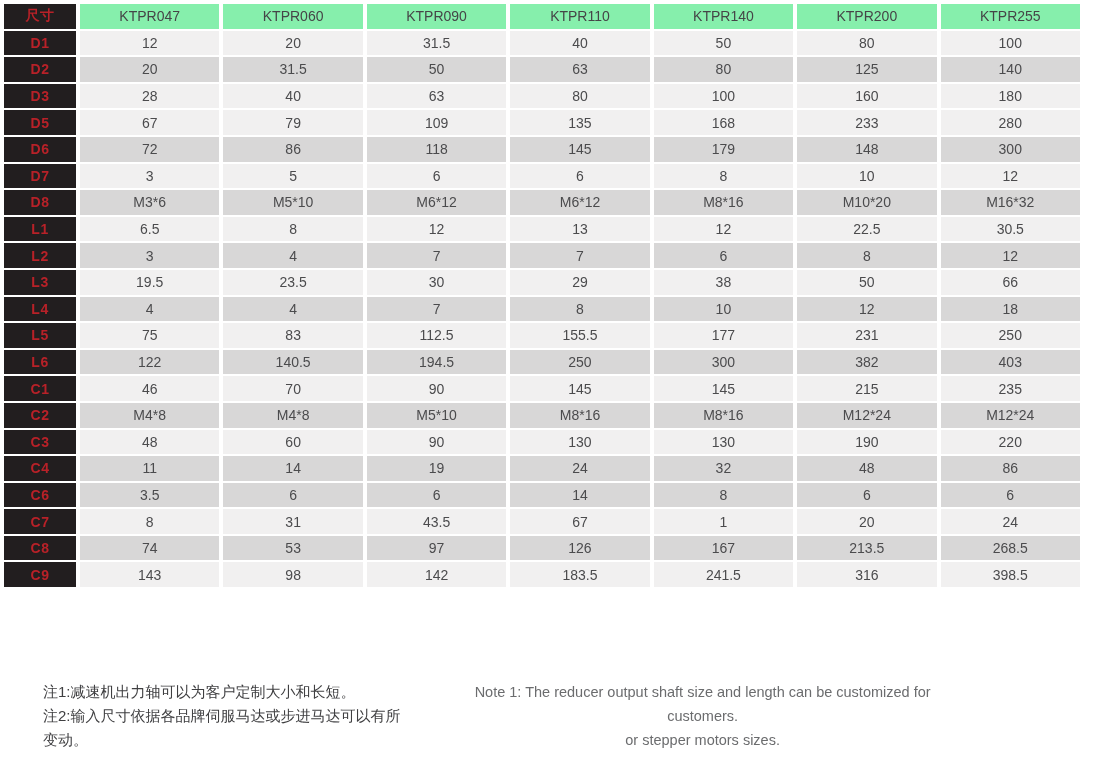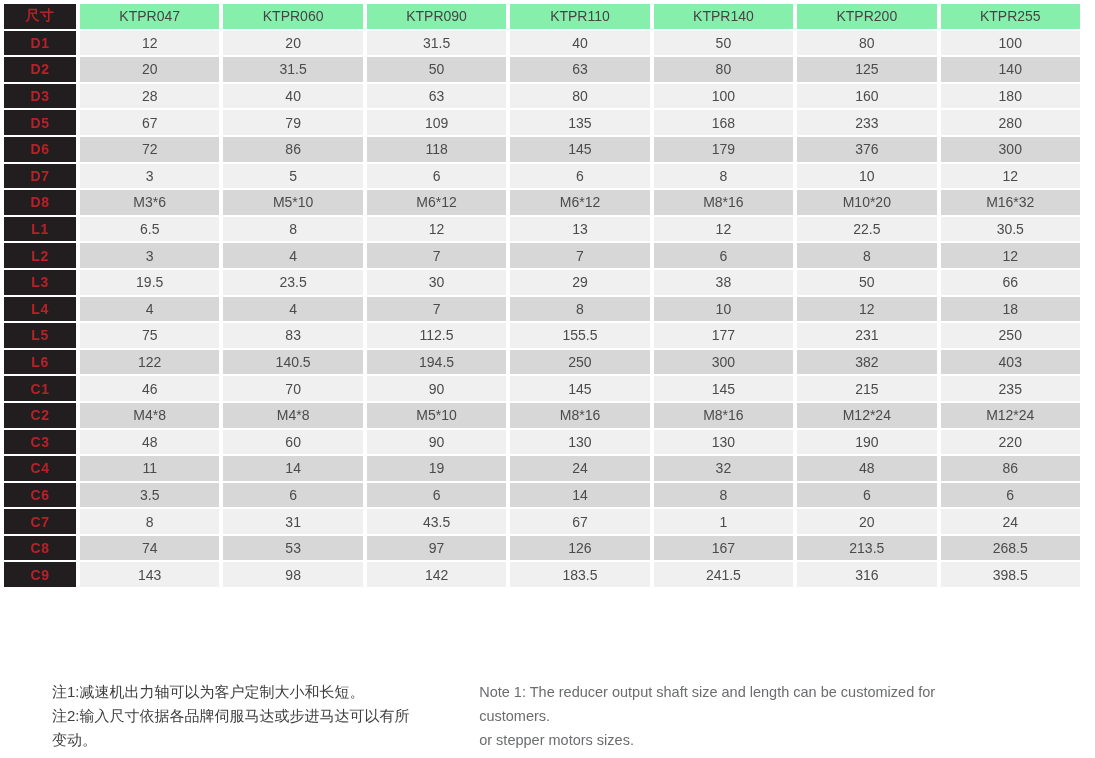--- a/index.html
+++ b/index.html
@@ -48,21 +48,21 @@
     color: #454547;
     font-weight: normal;
   }
   tr.row-odd td.value-cell { background: #f1f0f0; }
   tr.row-even td.value-cell { background: #d8d7d7; }
   td.value-cell {
     color: #4b4b4d;
   }
   .notes {
     position: absolute;
-    left: 17px;
+    left: 8px;
     top: 680px;
     width: 927px;
     display: flex;
     gap: 27px;
   }
   .notes p {
     margin: 0;
     padding: 0;
     line-height: 24px;
   }
@@ -70,20 +70,21 @@
     margin-left: 35px;
     width: 440px;
     color: #3f3f41;
     font-size: 15px;
   }
   .notes-en {
     margin-left: 35px;
     width: 560px;
     color: #6b6c6e;
     font-size: 14.5px;
+    text-align: center;
   }
 </style>
 </head>
 <body>
 
 <div class="page">
 
   <table class="spec-table">
     <colgroup>
       <col class="label-col">
@@ -143,21 +144,21 @@
           <td class="value-cell">233</td>
           <td class="value-cell">280</td>
         </tr>
         <tr class="row-even">
           <td class="row-label-cell">D6</td>
           <td class="value-cell">72</td>
           <td class="value-cell">86</td>
           <td class="value-cell">118</td>
           <td class="value-cell">145</td>
           <td class="value-cell">179</td>
-          <td class="value-cell">376</td>
+          <td class="value-cell">148</td>
           <td class="value-cell">300</td>
         </tr>
         <tr class="row-odd">
           <td class="row-label-cell">D7</td>
           <td class="value-cell">3</td>
           <td class="value-cell">5</td>
           <td class="value-cell">6</td>
           <td class="value-cell">6</td>
           <td class="value-cell">8</td>
           <td class="value-cell">10</td>

